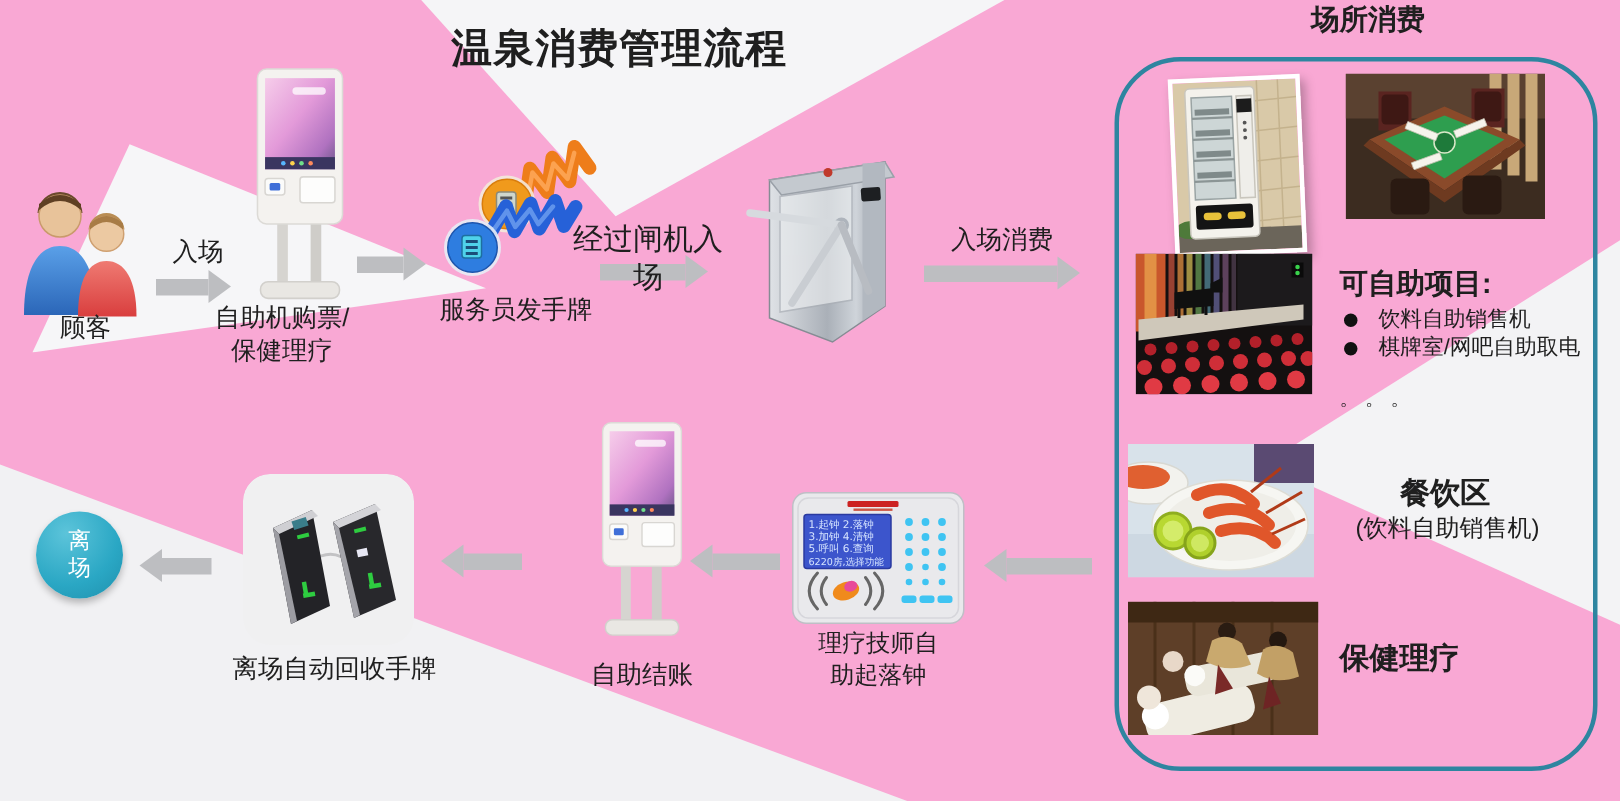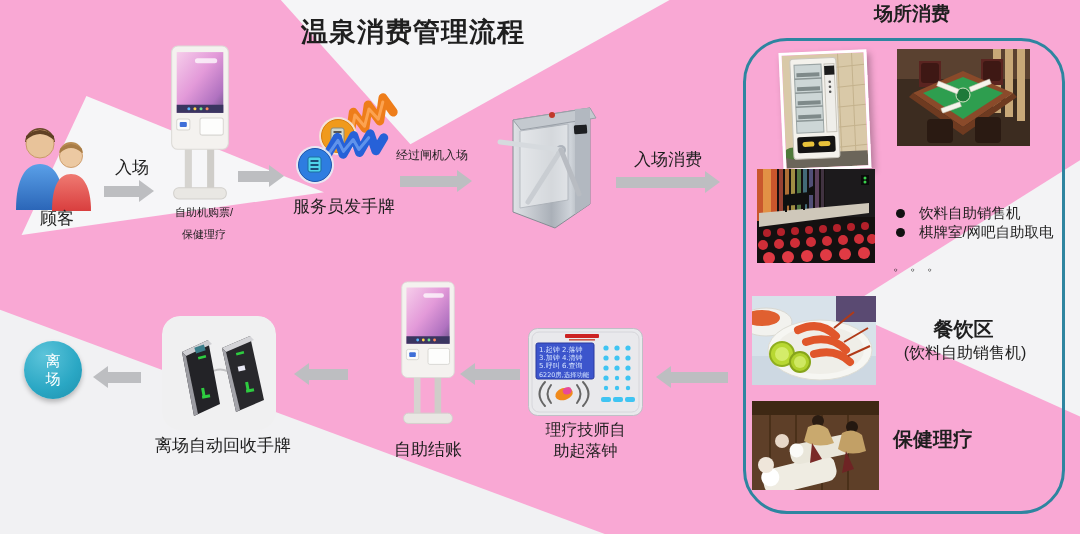--- a/index.html
+++ b/index.html
@@ -120,21 +120,21 @@
 
   <div class="lbl" style="left:108px;top:157px;width:48px;font-size:17px">入场</div>
   <div class="barrow right" style="left:104px;top:180px;width:50px">
     <div class="tail"></div>
       <div class="head"></div>
   </div>
 
   <svg class="abs" style="left:152px;top:44px" width="96" height="162">
     <use href="#kioskSym" width="96" height="162"></use>
   </svg>
-  <div class="lbl" style="left:132px;top:201px;width:144px;font-size:11px;line-height:22px">
+  <div class="lbl" style="left:116px;top:201px;width:144px;font-size:17px;line-height:22px">
     <div>自助机购票/</div>
     <div>保健理疗</div>
   </div>
 
   <div class="barrow right" style="left:238px;top:165px;width:46px">
     <div class="tail"></div>
       <div class="head"></div>
   </div>
 
   <svg class="abs" style="left:285px;top:84px" width="118" height="112" viewBox="0 0 118 112">
@@ -154,21 +154,21 @@
     </g>
     <circle cx="30" cy="81" r="19" fill="#e7ecf5" opacity=".9"></circle>
     <circle cx="30" cy="81" r="16.5" fill="#2e7de0" stroke="#1d55ad"></circle>
     <rect x="23" y="73" width="13" height="15" rx="2" fill="#4fd2ea" stroke="#1d6fa0"></rect>
     <rect x="25.5" y="76" width="8" height="2" fill="#1b4d7a"></rect>
       <rect x="25.5" y="80" width="8" height="2" fill="#1b4d7a"></rect>
       <rect x="25.5" y="84" width="8" height="2" fill="#1b4d7a"></rect>
   </svg>
   <div class="lbl" style="left:288px;top:196px;width:112px;font-size:17px">服务员发手牌</div>
 
-  <div class="lbl" style="left:380px;top:148px;width:104px;font-size:12px">经过闸机入场</div>
+  <div class="lbl" style="left:380px;top:148px;width:104px;font-size:20px">经过闸机入场</div>
   <div class="barrow right" style="left:400px;top:170px;width:72px">
     <div class="tail"></div>
       <div class="head"></div>
   </div>
 
   <svg class="abs" style="left:495px;top:98px" width="118" height="138" viewBox="0 0 118 138">
     <polygon points="18,22 95,10 95,106 60,130 18,114" fill="url(#metal)" stroke="#868c94"></polygon>
     <polygon points="18,22 95,10 101,20 26,32" fill="#c4c9cf" stroke="#9aa0a8"></polygon>
     <polygon points="80,11 95,10 95,106 80,116" fill="#b2b8c0"></polygon>
     <polygon points="25,33 73,26 73,102 25,110" fill="#eceef0" opacity=".65" stroke="#a8adb4"></polygon>
@@ -311,20 +311,21 @@
         <circle cx="12" cy="89" r="6"></circle>
           <circle cx="31" cy="88" r="6"></circle>
           <circle cx="50" cy="87" r="6"></circle>
           <circle cx="69" cy="86" r="6"></circle>
           <circle cx="88" cy="85" r="6"></circle>
           <circle cx="107" cy="84" r="6"></circle>
       </g>
     </svg>
   </div>
 
+  <div class="lbl bold" style="left:893px;top:178px;width:130px;font-size:19px;text-align:left">可自助项目:</div>
   <ul class="bullets">
     <li><span class="dot"></span><span>饮料自助销售机</span></li>
     <li><span class="dot"></span><span>棋牌室/网吧自助取电</span></li>
   </ul>
   <div class="lbl" style="left:893px;top:258px;width:80px;font-size:13px;text-align:left;letter-spacing:4px">。。。</div>
 
   <div class="fig" style="left:752px;top:296px;width:124px;height:89px">
     <svg width="124" height="89" viewBox="0 0 124 89">
       <rect width="124" height="89" fill="#d8e2ea"></rect>
       <rect x="84" y="0" width="40" height="26" fill="#5a4a72"></rect>

